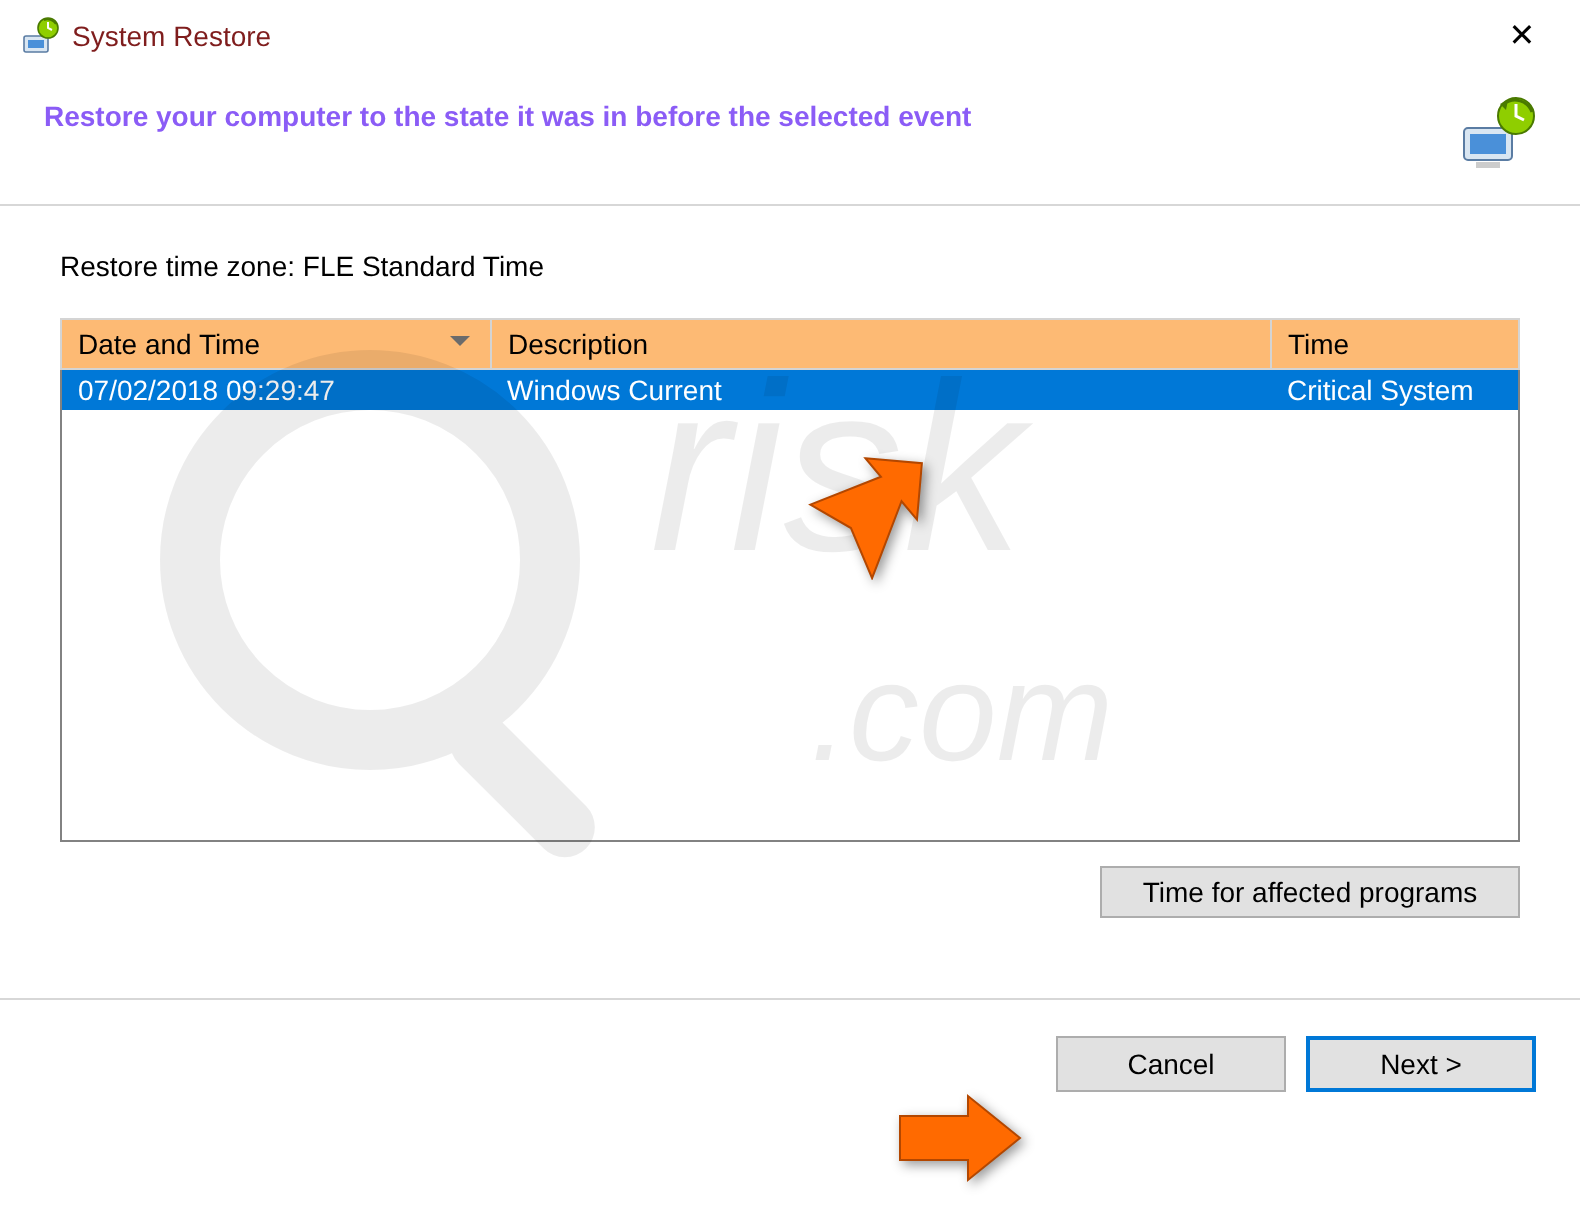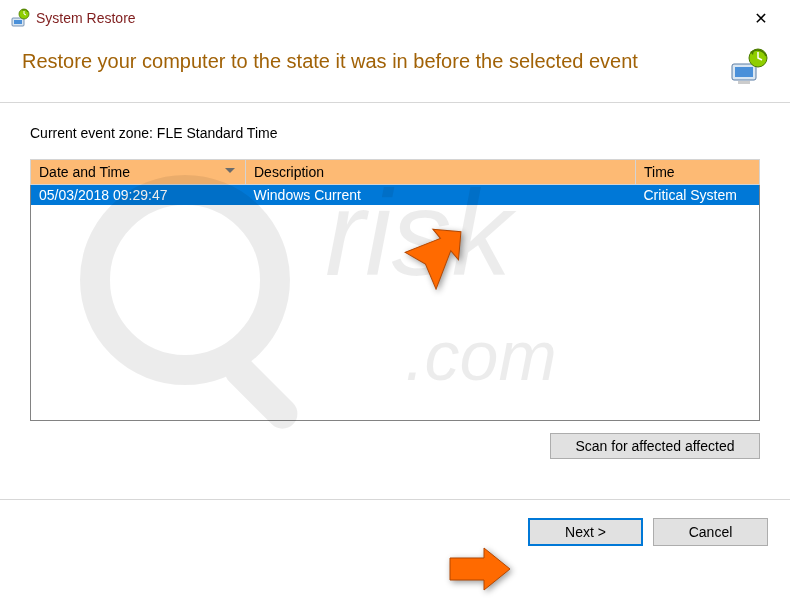--- a/index.html
+++ b/index.html
@@ -43,23 +43,23 @@
       color: #000;
     }
     .header-section {
       padding: 10px 22px 16px 22px;
       display: flex;
       align-items: flex-start;
       justify-content: space-between;
       border-bottom: 1px solid #d7d7d7;
     }
     .header-text {
-      font-size: 20px;
-      font-weight: normal;
-      color: #a16207;
+      font-size: 14px;
+      font-weight: bold;
+      color: #8b5cf6;
       padding-top: 4px;
     }
     .header-icon {
       width: 40px;
       height: 40px;
     }
     .content {
       padding: 22px 30px 12px 30px;
     }
     .timezone-label {
@@ -185,52 +185,52 @@
       <rect x="10" y="35" width="12" height="3" fill="#cccccc"></rect>
       <circle cx="30" cy="12" r="9" fill="#8fce00" stroke="#4a7a00" stroke-width="1"></circle>
       <path d="M30 6 L30 12 L34 14" stroke="#fff" stroke-width="1.5" fill="none"></path>
       <path d="M24 6 A9 9 0 0 1 38 10" stroke="#4a7a00" stroke-width="1.5" fill="none"></path>
       <polygon points="22,6 26,4 25,9" fill="#4a7a00"></polygon>
     </svg>
   </span>
 </div>
 
 <div class="content">
-  <div class="timezone-label">Current event zone: FLE Standard Time</div>
+  <div class="timezone-label">Restore time zone: FLE Standard Time</div>
 
   <table class="restore-table">
     <thead>
       <tr>
         <th class="col-date active-sort">Date and Time</th>
         <th class="col-desc">Description</th>
         <th class="col-type">Time</th>
       </tr>
     </thead>
     <tbody>
       <tr class="selected">
-        <td>05/03/2018 09:29:47</td>
+        <td>07/02/2018 09:29:47</td>
         <td>Windows Current</td>
         <td>Critical System</td>
       </tr>
       <tr class="filler">
         <td colspan="3"></td>
       </tr>
     </tbody>
   </table>
 
   <div class="scan-row">
-    <button class="dialog-btn" style="min-width:210px;">Scan for affected affected</button>
+    <button class="dialog-btn" style="min-width:210px;">Time for affected programs</button>
   </div>
 </div>
 
 <div class="bottom-divider"></div>
 
 <div class="footer-buttons">
+  <button class="dialog-btn" style="min-width:115px;">Cancel</button>
   <button class="dialog-btn primary" style="min-width:115px;">Next &gt;</button>
-  <button class="dialog-btn" style="min-width:115px;">Cancel</button>
 </div>
 
 <div class="watermark">
   <svg viewBox="0 0 700 360" width="700" height="360">
     <circle cx="130" cy="160" r="90" fill="none" stroke="#000" stroke-width="30"></circle>
     <rect x="185" y="230" width="90" height="30" rx="15" transform="rotate(45 185 230)" fill="#000"></rect>
     <text x="270" y="155" font-family="Georgia, serif" font-size="120" font-style="italic" fill="#000">risk</text>
     <text x="350" y="260" font-family="Georgia, serif" font-size="70" font-style="italic" fill="#000">.com</text>
   </svg>
 </div>

